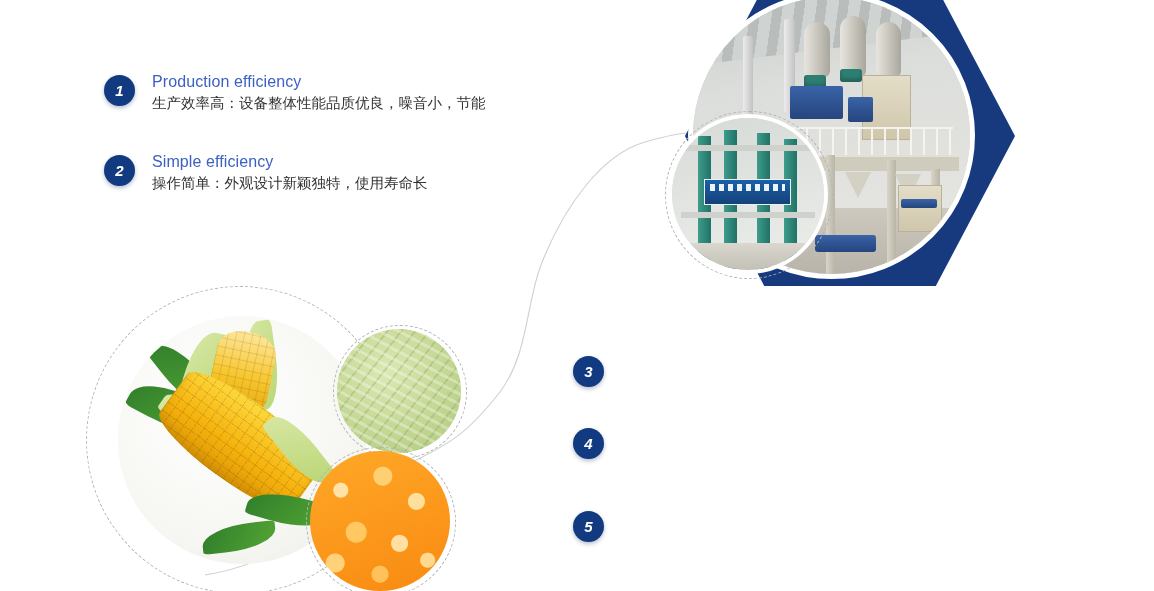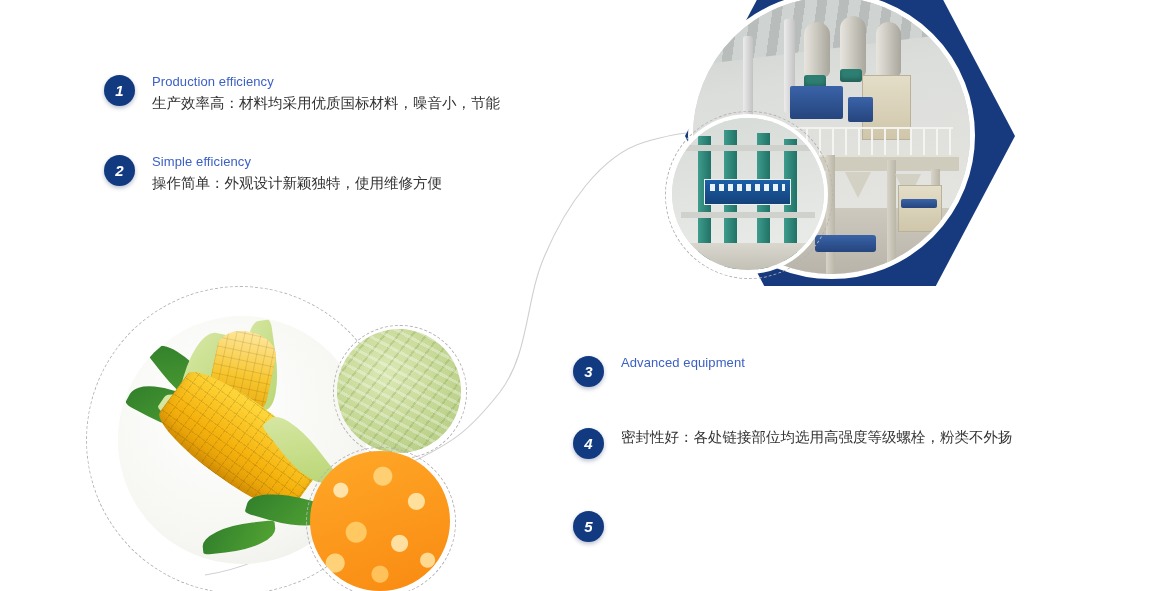--- a/index.html
+++ b/index.html
@@ -15,21 +15,21 @@
   .badge{
     width:31px;height:31px;border-radius:50%;
     background:#123a80;color:#ffffff;
     display:flex;align-items:center;justify-content:center;
     font-style:italic;font-weight:bold;font-size:15px;line-height:1;
     flex:0 0 auto;margin-top:3px;
     box-shadow:0 2px 4px rgba(20,40,90,.30);
   }
   .ftext{margin-left:17px;}
   .fhead{
-    color:#3c60c4;font-size:13px;line-height:19px;
+    color:#3c60c4;font-size:16px;line-height:19px;
     letter-spacing:.1px;white-space:nowrap;
   }
   .fdesc{
     color:#333333;font-size:14.5px;line-height:22px;margin-top:1px;
     white-space:nowrap;
   }
 
   .f1{left:104px;top:72px;}
   .f2{left:104px;top:152px;}
   .f3{left:573px;top:353px;}
@@ -236,43 +236,41 @@
   <div class="dash-ring ring-green"></div>
   <div class="green-circle"></div>
 
   <div class="dash-ring ring-orange"></div>
   <div class="orange-circle"></div>
 
   <div class="feature f1">
     <div class="badge">1</div>
     <div class="ftext">
       <div class="fhead">Production efficiency</div>
-      <div class="fdesc">生产效率高：材料均采用优质国标材料，噪音小，节能</div>
+      <div class="fdesc">生产效率高：设备整体性能品质优良，噪音小，节能</div>
     </div>
   </div>
 
   <div class="feature f2">
     <div class="badge">2</div>
     <div class="ftext">
       <div class="fhead">Simple efficiency</div>
-      <div class="fdesc">操作简单：外观设计新颖独特，使用维修方便</div>
+      <div class="fdesc">操作简单：外观设计新颖独特，使用寿命长</div>
     </div>
   </div>
 
   <div class="feature f3">
     <div class="badge">3</div>
     <div class="ftext">
-      <div class="fhead">Advanced equipment</div>
     </div>
   </div>
 
   <div class="feature f4">
     <div class="badge">4</div>
     <div class="ftext">
-      <div class="fdesc">密封性好：各处链接部位均选用高强度等级螺栓，粉类不外扬</div>
     </div>
   </div>
 
   <div class="feature f5">
     <div class="badge">5</div>
   </div>
 
 </div>
 
 </body></html>

